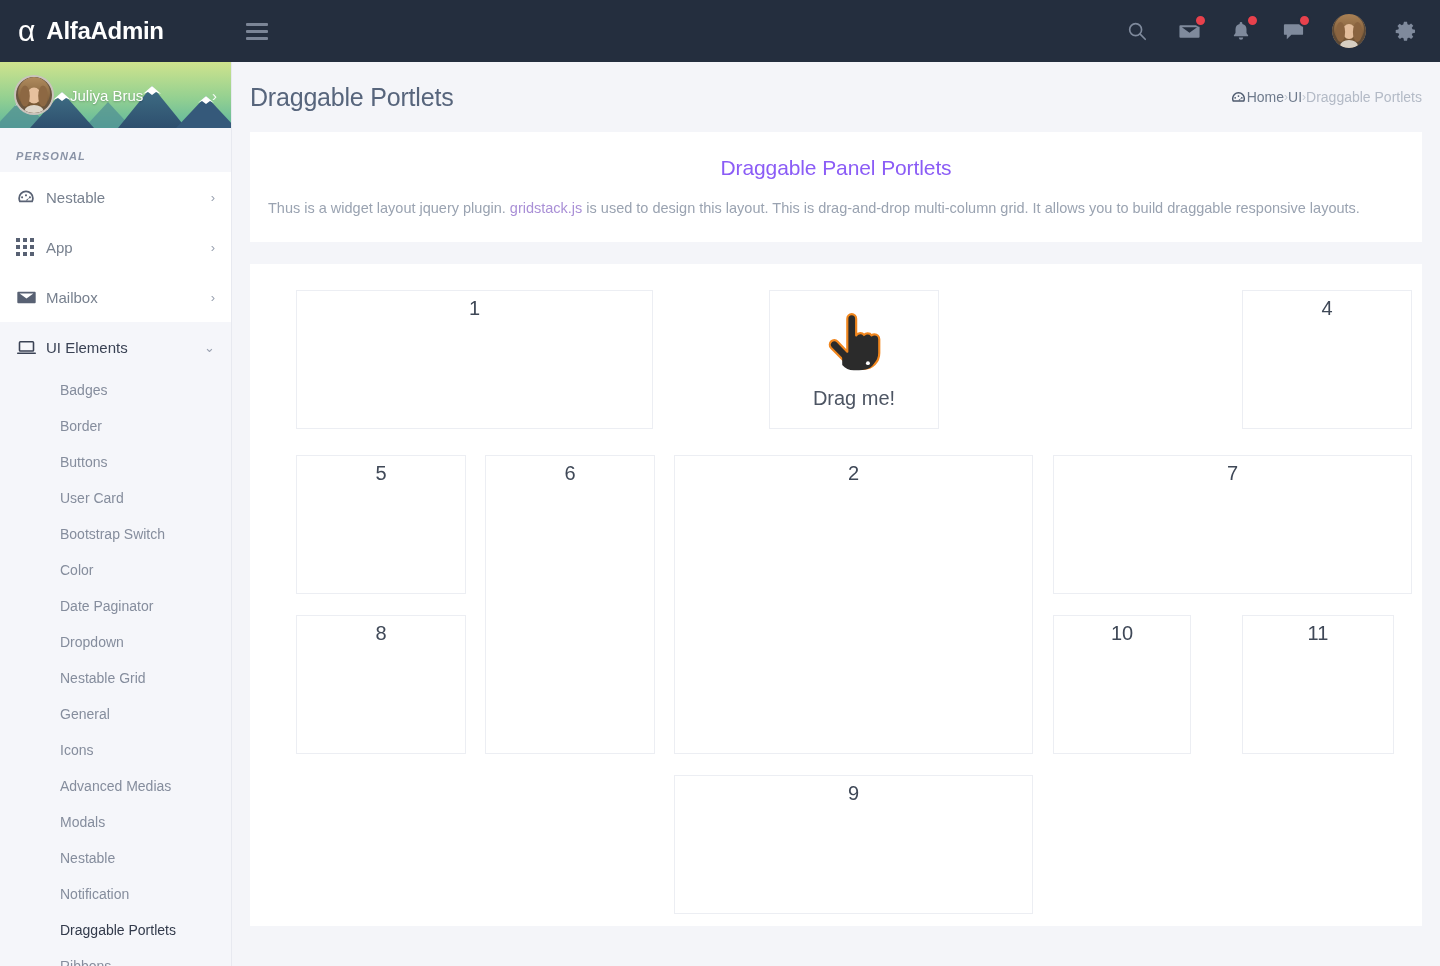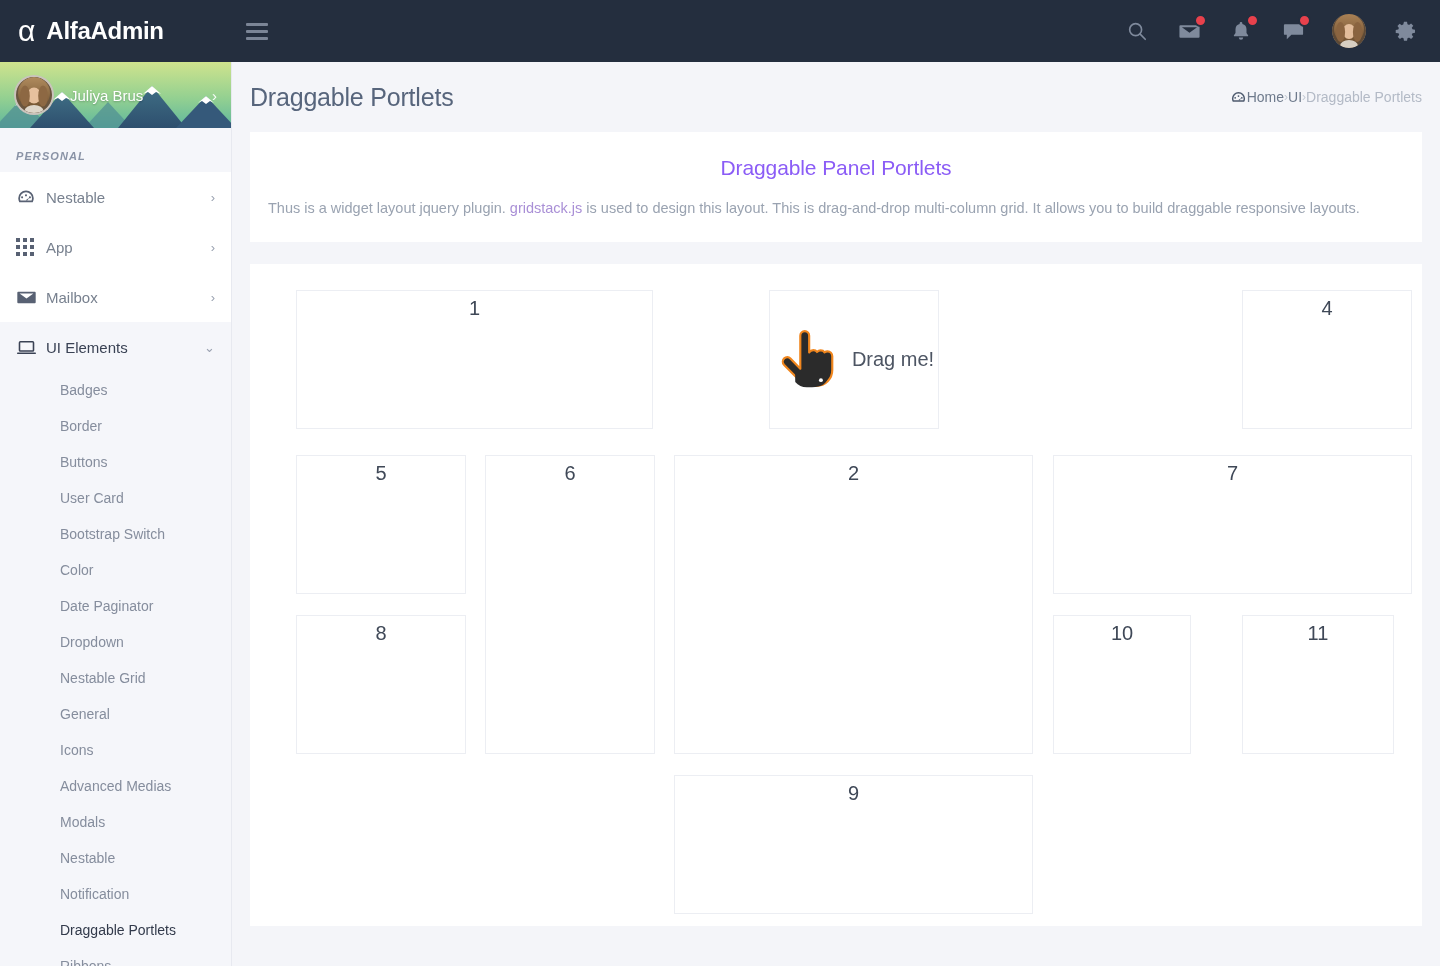--- a/index.html
+++ b/index.html
@@ -275,20 +275,21 @@
     display: flex;
     align-items: flex-start;
     justify-content: center;
     padding-top: 6px;
     font-size: 20px;
     color: #3f4857;
     font-weight: 400;
     cursor: move;
   }
   .tile.dragme {
+    flex-direction: column;
     align-items: center;
     justify-content: center;
     padding-top: 0;
     gap: 12px;
   }
   .dragme-label {
     font-size: 20px;
     color: #4d5563;
   }
   .hand-icon { display: block; }

